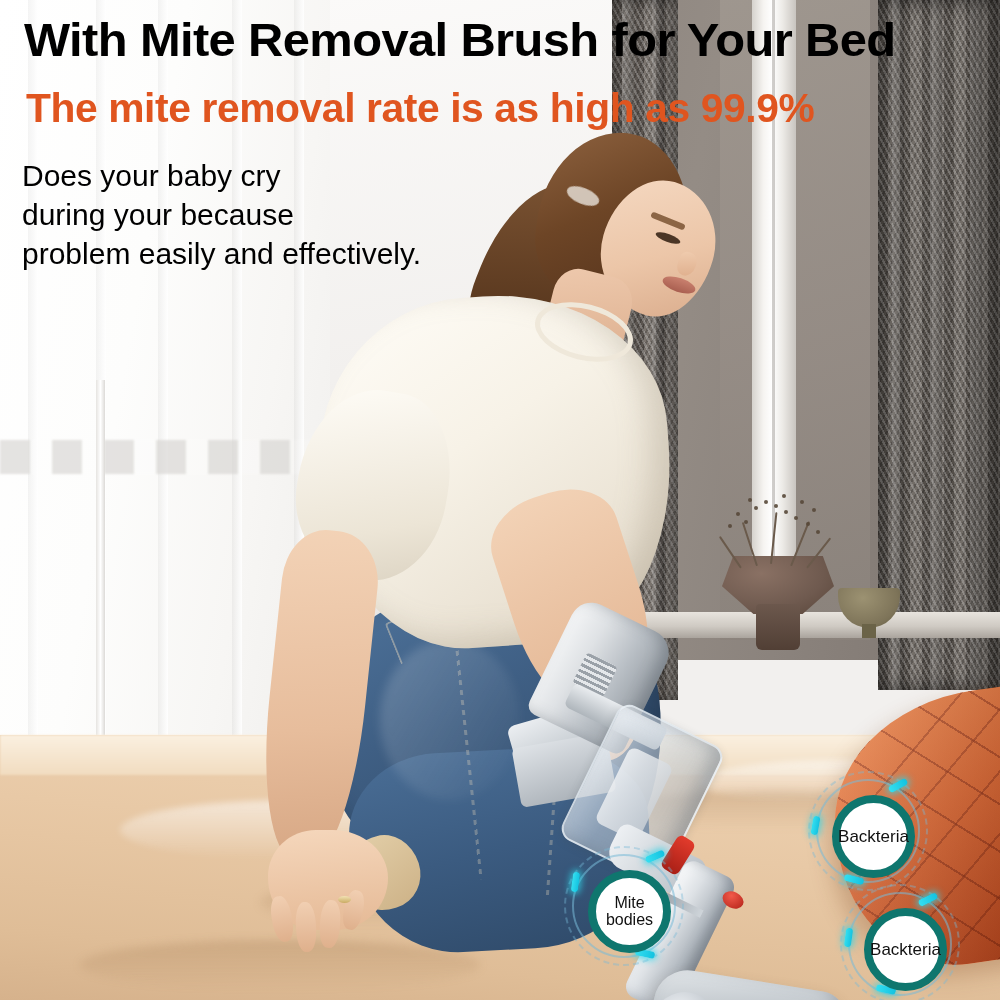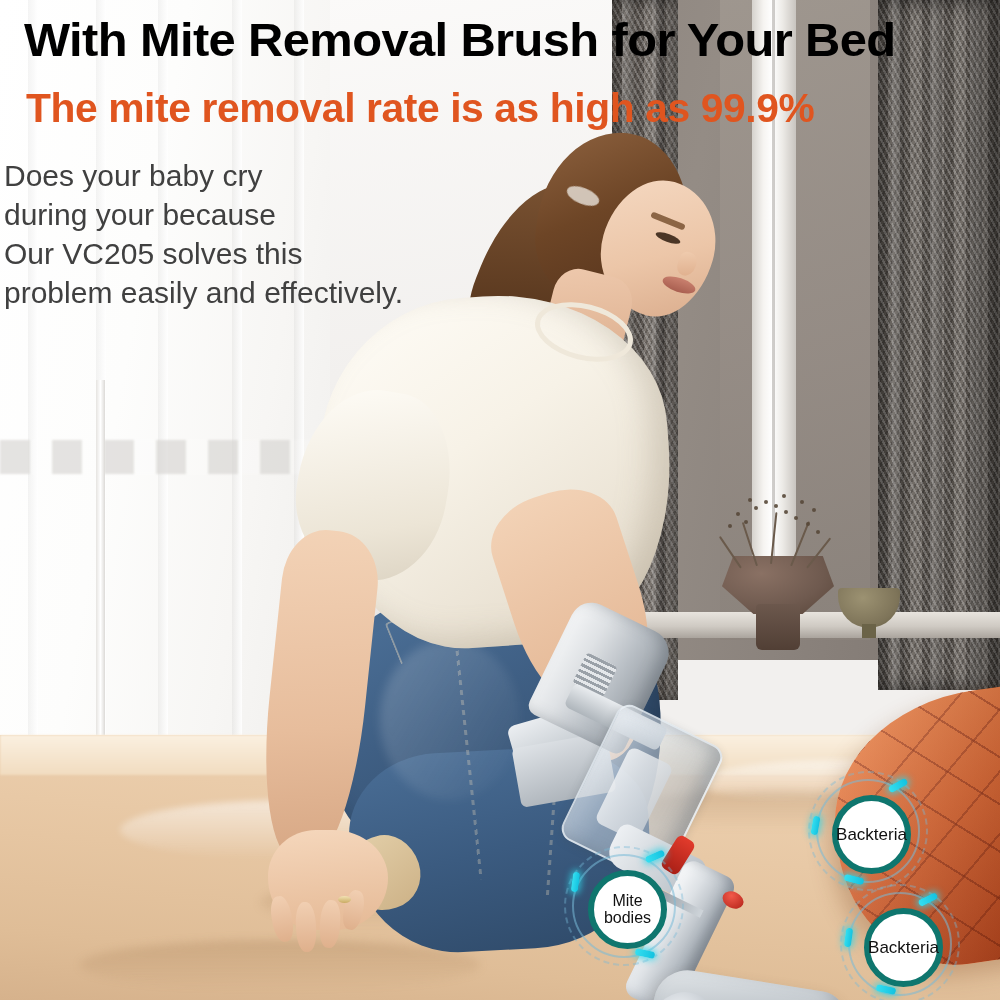--- a/index.html
+++ b/index.html
@@ -189,39 +189,39 @@
     border-radius:34px 26px 16px 28px;
     box-shadow:inset -10px -8px 18px rgba(80,90,100,.35), 0 6px 14px rgba(90,70,50,.22);}
   .vac-head-cap{position:absolute;left:152px;top:392px;width:66px;height:66px;border-radius:50%;
     background:radial-gradient(circle at 38% 32%,#eef1f4 0%,#c4cad0 55%,#8e959c 100%);transform:rotate(9deg);}
   .vac-dock{position:absolute;left:10px;top:110px;width:120px;height:44px;transform:rotate(-16deg);
     background:linear-gradient(170deg,#eceff2,#b9c0c6);border-radius:8px;}
   .vac-dock2{position:absolute;left:16px;top:140px;width:96px;height:60px;transform:rotate(-10deg);
     background:linear-gradient(170deg,#dfe3e7,#a7aeb5);border-radius:6px;}
 
   
-  .badge{position:absolute;border-radius:50%;background:#ffffff;border:6px solid #0f766e;
+  .badge{position:absolute;border-radius:50%;background:#ffffff;border:8px solid #0f766e;
     display:flex;align-items:center;justify-content:center;text-align:center;
     color:#111;line-height:1.05;}
   .badge .btxt{white-space:nowrap;}
   .halo{position:absolute;border-radius:50%;border:2px solid rgba(120,185,215,.55);}
   .halo.dash{border-style:dashed;}
   .dash-mark{position:absolute;border-radius:4px;
     background:linear-gradient(90deg,#35dff0,#13c2e0);
     box-shadow:0 0 7px 2px rgba(45,212,232,.8);}
 
   
   .headline{position:absolute;left:24px;top:16px;width:956px;
     font-weight:700;font-size:47px;line-height:1.02;color:#000;
     letter-spacing:-0.6px;transform:scaleX(1.04);transform-origin:left center;white-space:nowrap;}
   .subhead{position:absolute;left:26px;top:88px;width:956px;
     font-weight:700;font-size:40px;line-height:1.02;color:#e0551f;
     letter-spacing:-0.4px;transform:scaleX(1.02);transform-origin:left center;white-space:nowrap;}
-  .bodytext{position:absolute;left:4px;top:156px;width:520px;
-    font-size:30px;line-height:1.30;color:#404040;}
+  .bodytext{position:absolute;left:22px;top:156px;width:520px;
+    font-size:30px;line-height:1.30;color:#000000;}
   .bodytext div{white-space:nowrap;}
 </style>
 </head>
 <body>
 
 <div id="stage">
 
   <div class="scene">
 
     <div class="wall"></div>
@@ -381,17 +381,16 @@
     </div>
 
   </div>
 
   <div class="headline">With Mite Removal Brush for Your Bed</div>
   <div class="subhead">The mite removal rate is as high as 99.9%</div>
 
   <div class="bodytext">
     <div>Does your baby cry</div>
     <div>during your because</div>
-    <div>Our VC205 solves this</div>
     <div>problem easily and effectively.</div>
   </div>
 
 </div>
 
 </body></html>

